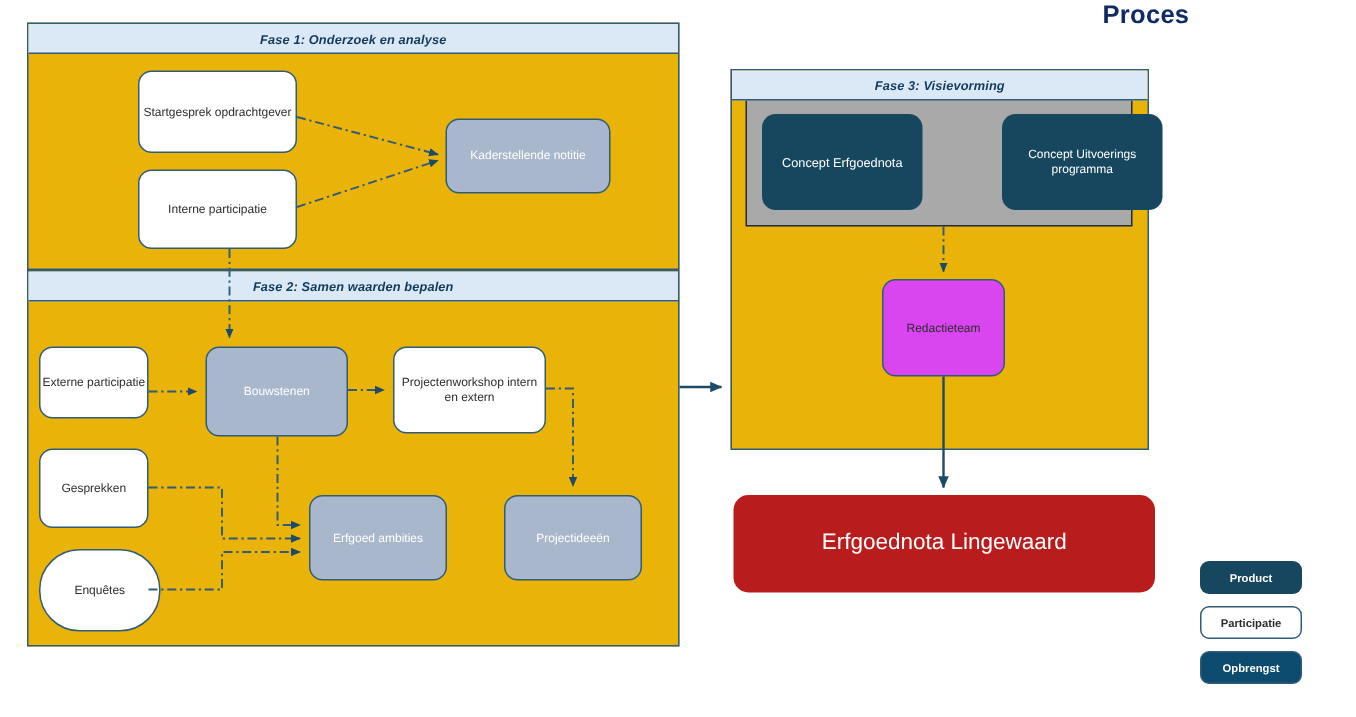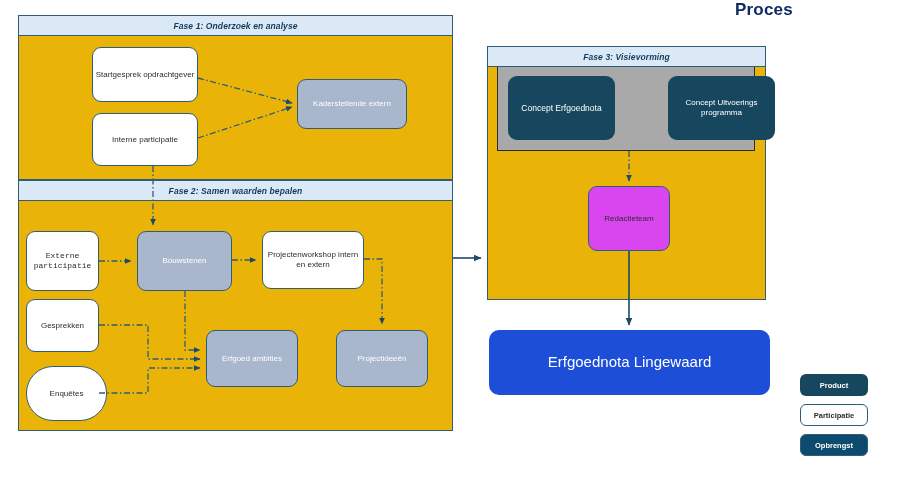--- a/index.html
+++ b/index.html
@@ -89,21 +89,21 @@
     border: none;
     color: #ffffff;
   }
 
   
   #n-startgesprek { left: 92px; top: 47px; width: 106px; height: 55px; }
   #n-interne      { left: 92px; top: 113px; width: 106px; height: 53px; }
   #n-kader        { left: 297px; top: 79px; width: 110px; height: 50px; }
 
   
-  #n-externe      { left: 26px; top: 231px; width: 73px; height: 60px; font-family: Liberation Mono, monospace; }
+  #n-externe      { left: 26px; top: 231px; width: 73px; height: 48px; }
   #n-gesprekken   { left: 26px; top: 299px; width: 73px; height: 53px; }
   #n-enquetes     { left: 26px; top: 366px; width: 81px; height: 55px; border-radius: 27px; }
   #n-bouwstenen   { left: 137px; top: 231px; width: 95px; height: 60px; }
   #n-workshop     { left: 262px; top: 231px; width: 102px; height: 58px; }
   #n-erfgoed      { left: 206px; top: 330px; width: 92px; height: 57px; }
   #n-projectideeen{ left: 336px; top: 330px; width: 92px; height: 57px; }
 
   
   #inner-frame {
     left: 497px; top: 66px; width: 258px; height: 85px;
@@ -112,21 +112,21 @@
     z-index: 2;
   }
   #n-concept-erf  { left: 508px; top: 76px; width: 107px; height: 64px; font-size: 8.5px; }
   #n-concept-uitv { left: 640px; top: 76px; width: 107px; height: 64px; font-size: 8px; margin-left: 28px; }
   #n-redactieteam { left: 588px; top: 186px; width: 82px; height: 65px;
                     background:#d946ef; border:1.4px solid #2f5d79; color:#2c2c2c; }
 
   
   #n-final {
     left: 489px; top: 330px; width: 281px; height: 65px;
-    background: #1d4ed8;
+    background: #b91c1c;
     border-radius: 10px;
     color: #ffffff;
     font-size: 15px;
     display: flex; align-items: center; justify-content: center;
     text-align: center; line-height: 1.35;
     z-index: 3;
   }
 
   
   #legend { left: 800px; top: 374px; width: 68px; }
@@ -184,21 +184,21 @@
 
   <div class="abs phase-panel" id="phase3">
     <div class="phase-header">Fase 3: Visievorming</div>
     <div class="phase-body"></div>
   </div>
 
   <div class="abs" id="inner-frame"></div>
 
   <div class="node node-participatie" id="n-startgesprek">Startgesprek opdrachtgever</div>
   <div class="node node-participatie" id="n-interne">Interne participatie</div>
-  <div class="node node-opbrengst" id="n-kader">Kaderstellende extern</div>
+  <div class="node node-opbrengst" id="n-kader">Kaderstellende notitie</div>
 
   <div class="node node-participatie" id="n-externe">Externe participatie</div>
   <div class="node node-participatie" id="n-gesprekken">Gesprekken</div>
   <div class="node node-participatie" id="n-enquetes">Enquêtes</div>
   <div class="node node-opbrengst" id="n-bouwstenen">Bouwstenen</div>
   <div class="node node-participatie" id="n-workshop">Projectenworkshop intern en extern</div>
   <div class="node node-opbrengst" id="n-erfgoed">Erfgoed ambities</div>
   <div class="node node-opbrengst" id="n-projectideeen">Projectideeën</div>
 
   <div class="node node-product" id="n-concept-erf">Concept Erfgoednota</div>

